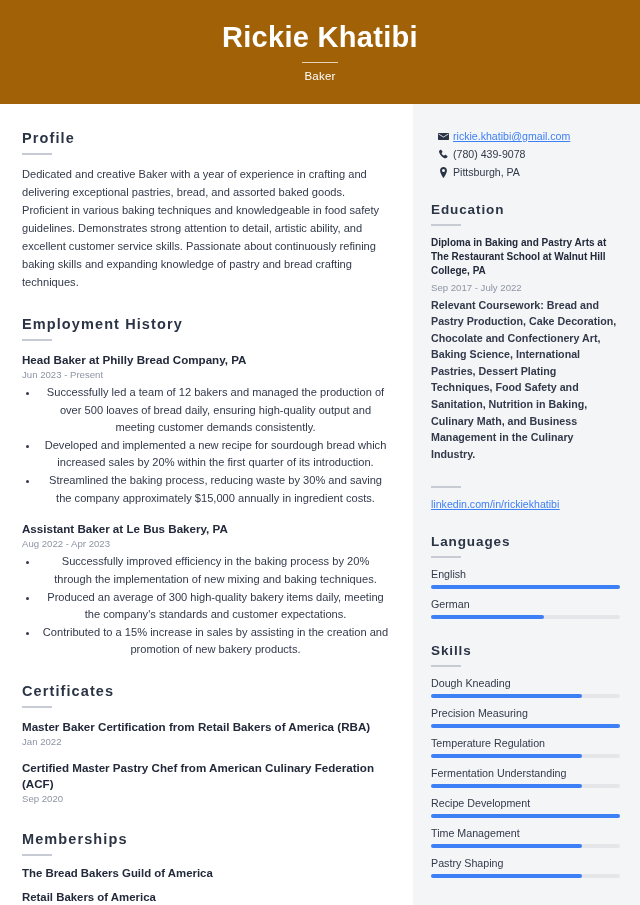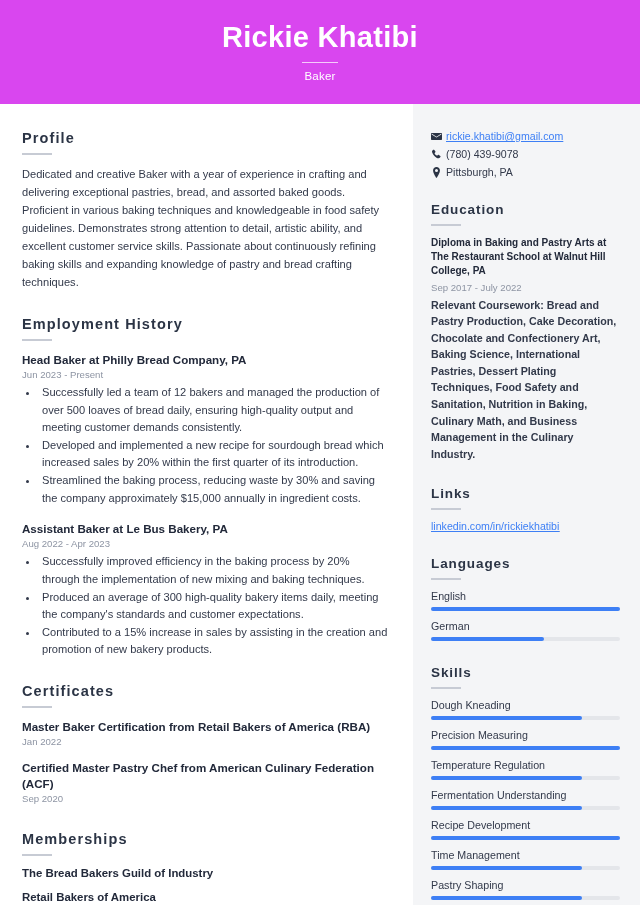--- a/index.html
+++ b/index.html
@@ -10,21 +10,21 @@
     background: #ffffff;
     font-family: "Liberation Sans", sans-serif;
     color: #2b3445;
     overflow: hidden;
   }
 
   .page { position: relative; width: 640px; height: 905px; background: #ffffff; }
 
   
   .header {
-    background: #d946ef;
+    background: #a16207;
     height: 104px;
     display: flex;
     flex-direction: column;
     align-items: center;
     justify-content: center;
     color: #ffffff;
   }
   .full-name {
     font-size: 29px;
     font-weight: bold;
@@ -73,35 +73,37 @@
     color: #8d94a3;
     margin-top: 2px;
   }
   ul.bullets { margin: 4px 0 0 17px; }
   ul.bullets li {
     font-size: 11.1px;
     line-height: 1.55;
     color: #32394a;
     margin-bottom: 1px;
     padding-left: 3px;
+    text-align: center;
   }
 
   .sec-gap { margin-top: 24px; }
   .sec-gap-lg { margin-top: 27px; }
 
   .cert-item { margin-bottom: 13px; }
   .member-item { font-size: 11.4px; font-weight: bold; color: #22293a; margin-bottom: 12px; }
 
   
   .contact-row {
     display: flex;
     align-items: center;
     margin-bottom: 6px;
     font-size: 10.6px;
     color: #32394a;
+    margin-left: 7px;
   }
   .contact-icon {
     width: 15px;
     flex: 0 0 15px;
     display: flex;
     align-items: center;
     color: #2b3445;
   }
   .contact-link {
     color: #3d7ff5;
@@ -197,21 +199,21 @@
         </div>
         <div class="cert-item">
           <div class="entry-title">Certified Master Pastry Chef from American Culinary Federation (ACF)</div>
           <div class="entry-date">Sep 2020</div>
         </div>
       </div>
 
       <div class="sec-gap-lg">
         <div class="sec-title">Memberships</div>
         <div class="sec-rule"></div>
-        <div class="member-item">The Bread Bakers Guild of Industry</div>
+        <div class="member-item">The Bread Bakers Guild of America</div>
         <div class="member-item">Retail Bakers of America</div>
       </div>
 
     </div>
 
     <div class="side-col">
 
       <div>
         <div class="contact-row">
           <span class="contact-icon">
@@ -241,21 +243,20 @@
 
       <div class="sec-gap">
         <div class="sec-title">Education</div>
         <div class="sec-rule"></div>
         <div class="edu-degree">Diploma in Baking and Pastry Arts at The Restaurant School at Walnut Hill College, PA</div>
         <div class="edu-date">Sep 2017 - July 2022</div>
         <div class="edu-desc">Relevant Coursework: Bread and Pastry Production, Cake Decoration, Chocolate and Confectionery Art, Baking Science, International Pastries, Dessert Plating Techniques, Food Safety and Sanitation, Nutrition in Baking, Culinary Math, and Business Management in the Culinary Industry.</div>
       </div>
 
       <div class="sec-gap">
-        <div class="sec-title">Links</div>
         <div class="sec-rule"></div>
         <div class="link-line">
           <a class="contact-link" href="#">linkedin.com/in/rickiekhatibi</a>
         </div>
       </div>
 
       <div class="sec-gap">
         <div class="sec-title">Languages</div>
         <div class="sec-rule"></div>
 

